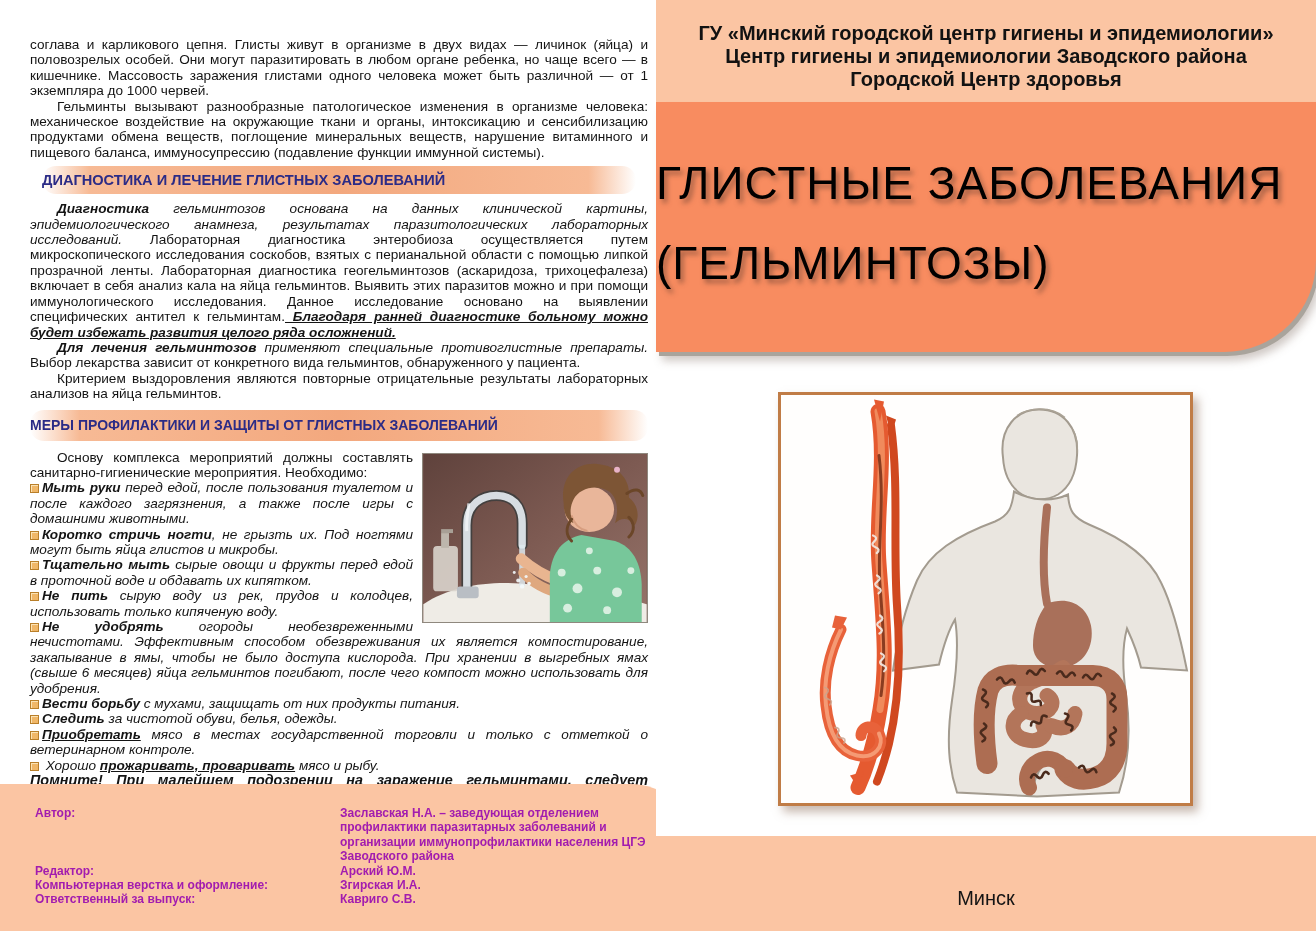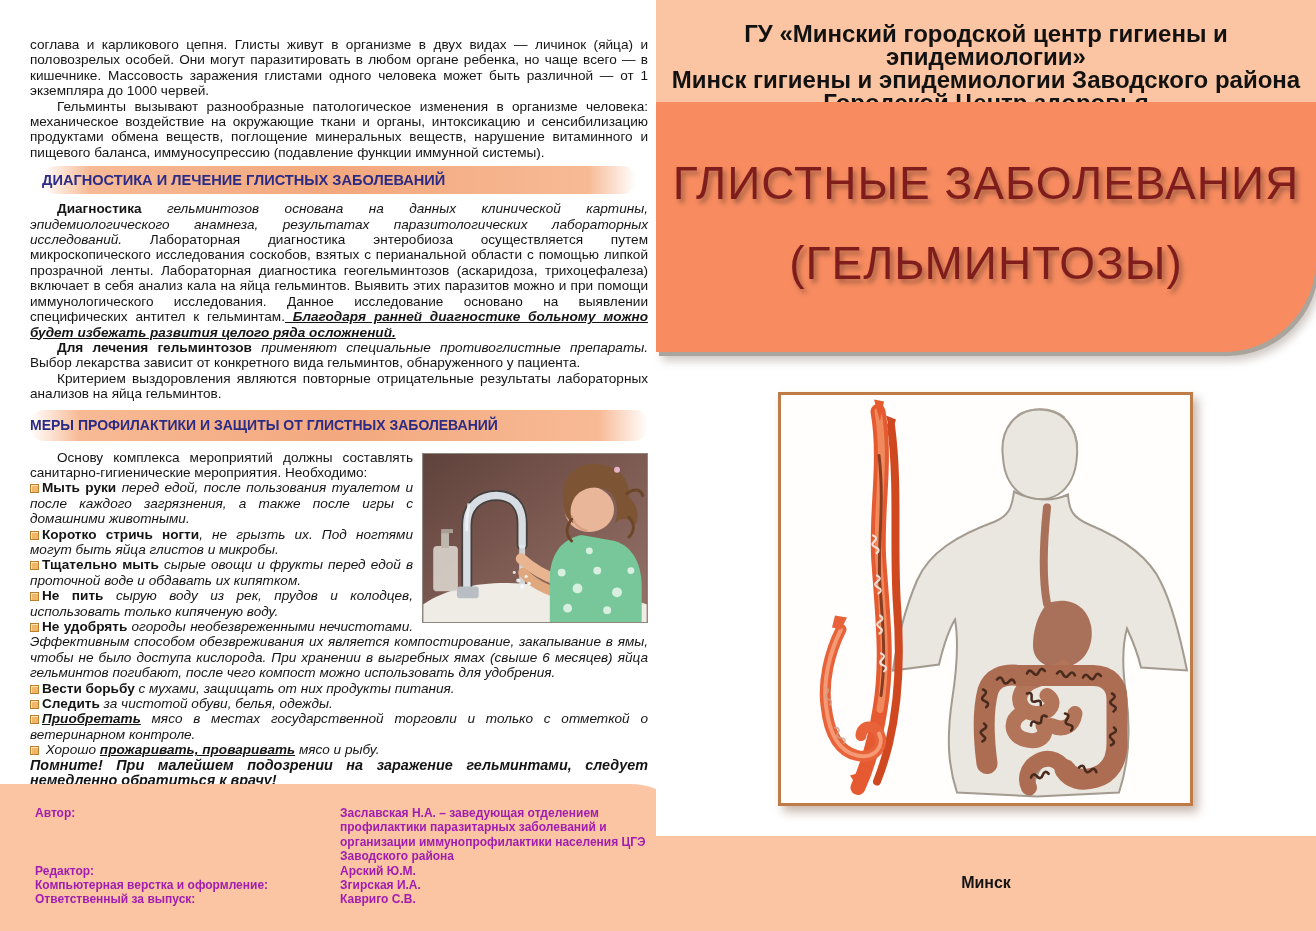--- a/index.html
+++ b/index.html
@@ -10,21 +10,21 @@
     font-family: "Liberation Sans", sans-serif; color: #141414;
   }
   
   .left-body {
     position: absolute; left: 30px; top: 37px; width: 618px;
     font-size: 13.6px; line-height: 15.4px; text-align: justify;
   }
   .left-body p { margin: 0; }
   .ind { text-indent: 27px; }
   .it { font-style: italic; }
-  .bd { font-weight: bold; }
+  .bd { font-weight: bold; font-style: italic; }
   .bi { font-weight: bold; font-style: italic; text-decoration: underline; }
   .hband {
     margin: 6px 12px 7px 12px; height: 28px; line-height: 28px;
     font-weight: bold; font-size: 14.6px; color: #2b2b86;
     background: linear-gradient(90deg, rgba(252,236,222,0) 0%, #f7ba95 8%, #f3a87e 50%, #f7ba95 92%, rgba(252,236,222,0) 100%);
     border-radius: 14px; text-indent: 0;
   }
   .hband2 { margin: 8px 0 9px 0; height: 31px; line-height: 31px; font-size: 14px; }
   .photo-frame {
     float: right; width: 226px; height: 170px; margin: 3px 0 4px 9px;
@@ -43,39 +43,39 @@
     background: #fbc5a3; border-top-right-radius: 62px 55px;
   }
   .credits { position: absolute; left: 35px; top: 22px; border-collapse: collapse;
     font-size: 12px; line-height: 14.4px; font-weight: bold; color: #a21caf; }
   .credits td { vertical-align: top; padding: 0; }
   .clabel { width: 305px; }
   .cvalue { width: 310px; }
   
   .right-page { position: absolute; left: 656px; top: 0; width: 660px; height: 931px; background: #ffffff; }
   .org-band { position: absolute; left: 0; top: 0; width: 100%; height: 102px; background: #fbc5a3; }
-  .org-text { padding-top: 22px; text-align: center; font-weight: bold; font-size: 24px; line-height: 23px; color: #121212; }
+  .org-text { padding-top: 22px; text-align: center; font-weight: bold; font-size: 20px; line-height: 23px; color: #121212; }
   .title-band {
     position: absolute; left: 0; top: 102px; width: 100%; height: 250px;
     background: #f88c60; border-bottom-right-radius: 92px;
     box-shadow: 3px 4px 0 #a9a49c, 6px 9px 8px rgba(120,100,90,.35);
   }
   .title-line {
-    text-align: center; color: #7f1d1d; font-size: 46px; letter-spacing: 1px;
+    text-align: left; color: #000000; font-size: 46px; letter-spacing: 1px;
     text-shadow: 3px 4px 5px rgba(105,65,50,.6); white-space: nowrap;
   }
   .title-line1 { padding-top: 54px; }
   .title-line2 { padding-top: 26px; }
   .illus-frame {
     position: absolute; left: 122px; top: 392px; width: 415px; height: 414px;
     background: #fffefd; border: 3px solid #c07c46;
     box-shadow: 5px 6px 9px rgba(145,115,95,.5);
   }
   .city-band { position: absolute; left: 0; top: 836px; width: 100%; height: 95px; background: #fbc5a3; }
-  .city { padding-top: 38px; text-align: center; font-weight: bold; font-size: 16px; color: #141414; }
+  .city { padding-top: 51px; text-align: center; font-weight: normal; font-size: 20px; color: #141414; }
 </style>
 </head>
 <body>
 
 <div class="sheet">
 
   <div class="left-body">
     <p>соглава и карликового цепня. Глисты живут в организме в двух видах — личинок (яйца) и половозрелых особей. Они могут паразитировать в любом органе ребенка, но чаще всего — в кишечнике. Массовость заражения глистами одного человека может быть различной — от 1 экземпляра до 1000 червей.</p>
     <p class="ind">Гельминты вызывают разнообразные патологическое изменения в организме человека: механическое воздействие на окружающие ткани и органы, интоксикацию и сенсибилизацию продуктами обмена веществ, поглощение минеральных веществ, нарушение витаминного и пищевого баланса, иммуносупрессию (подавление функции иммунной системы).</p>
 
@@ -173,21 +173,21 @@
         <td class="cvalue">Кавриго С.В.</td>
       </tr>
     </tbody>
       </table>
   </div>
 
   <div class="right-page">
     <div class="org-band">
       <div class="org-text">
         <div>ГУ «Минский городской центр гигиены и эпидемиологии»</div>
-        <div>Минск гигиены и эпидемиологии Заводского района</div>
+        <div>Центр гигиены и эпидемиологии Заводского района</div>
         <div>Городской Центр здоровья</div>
       </div>
     </div>
 
     <div class="title-band">
       <div class="title-line title-line1">ГЛИСТНЫЕ ЗАБОЛЕВАНИЯ</div>
       <div class="title-line title-line2">(ГЕЛЬМИНТОЗЫ)</div>
     </div>
 
     <div class="illus-frame">

